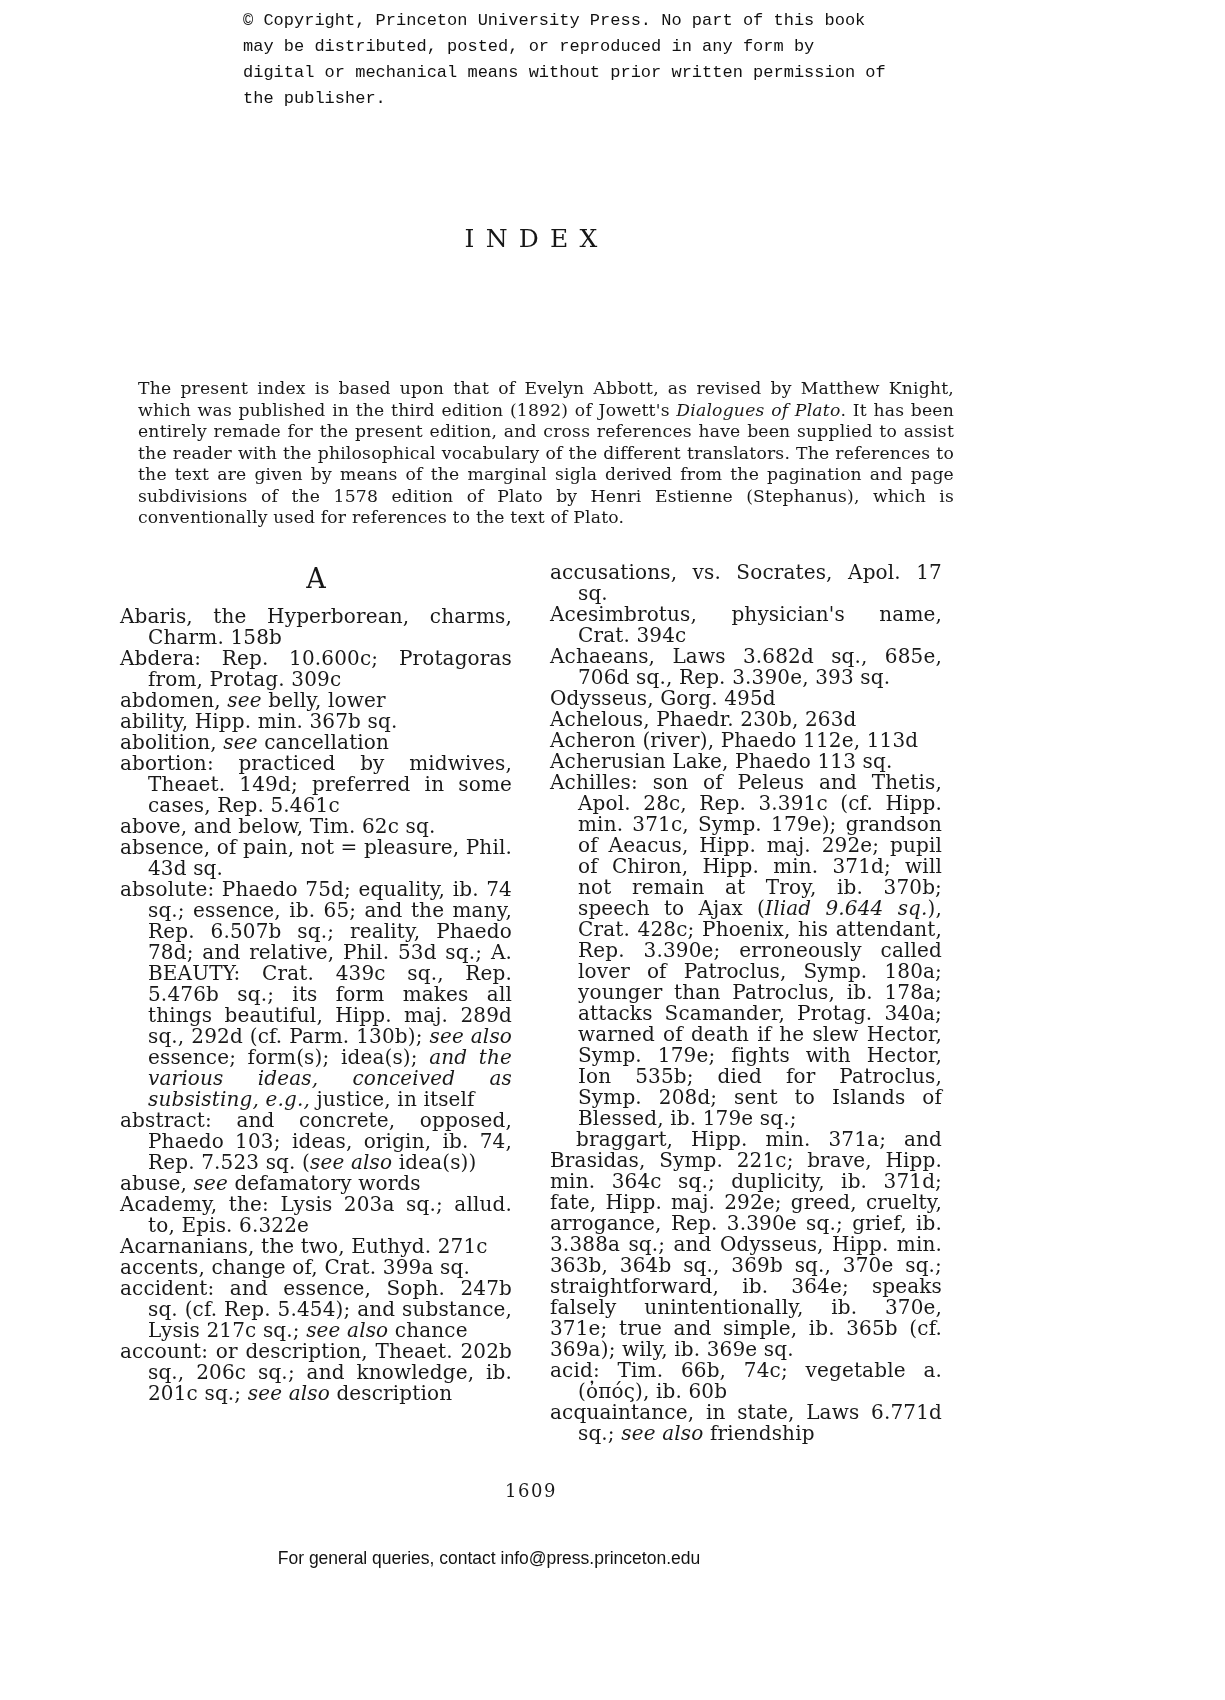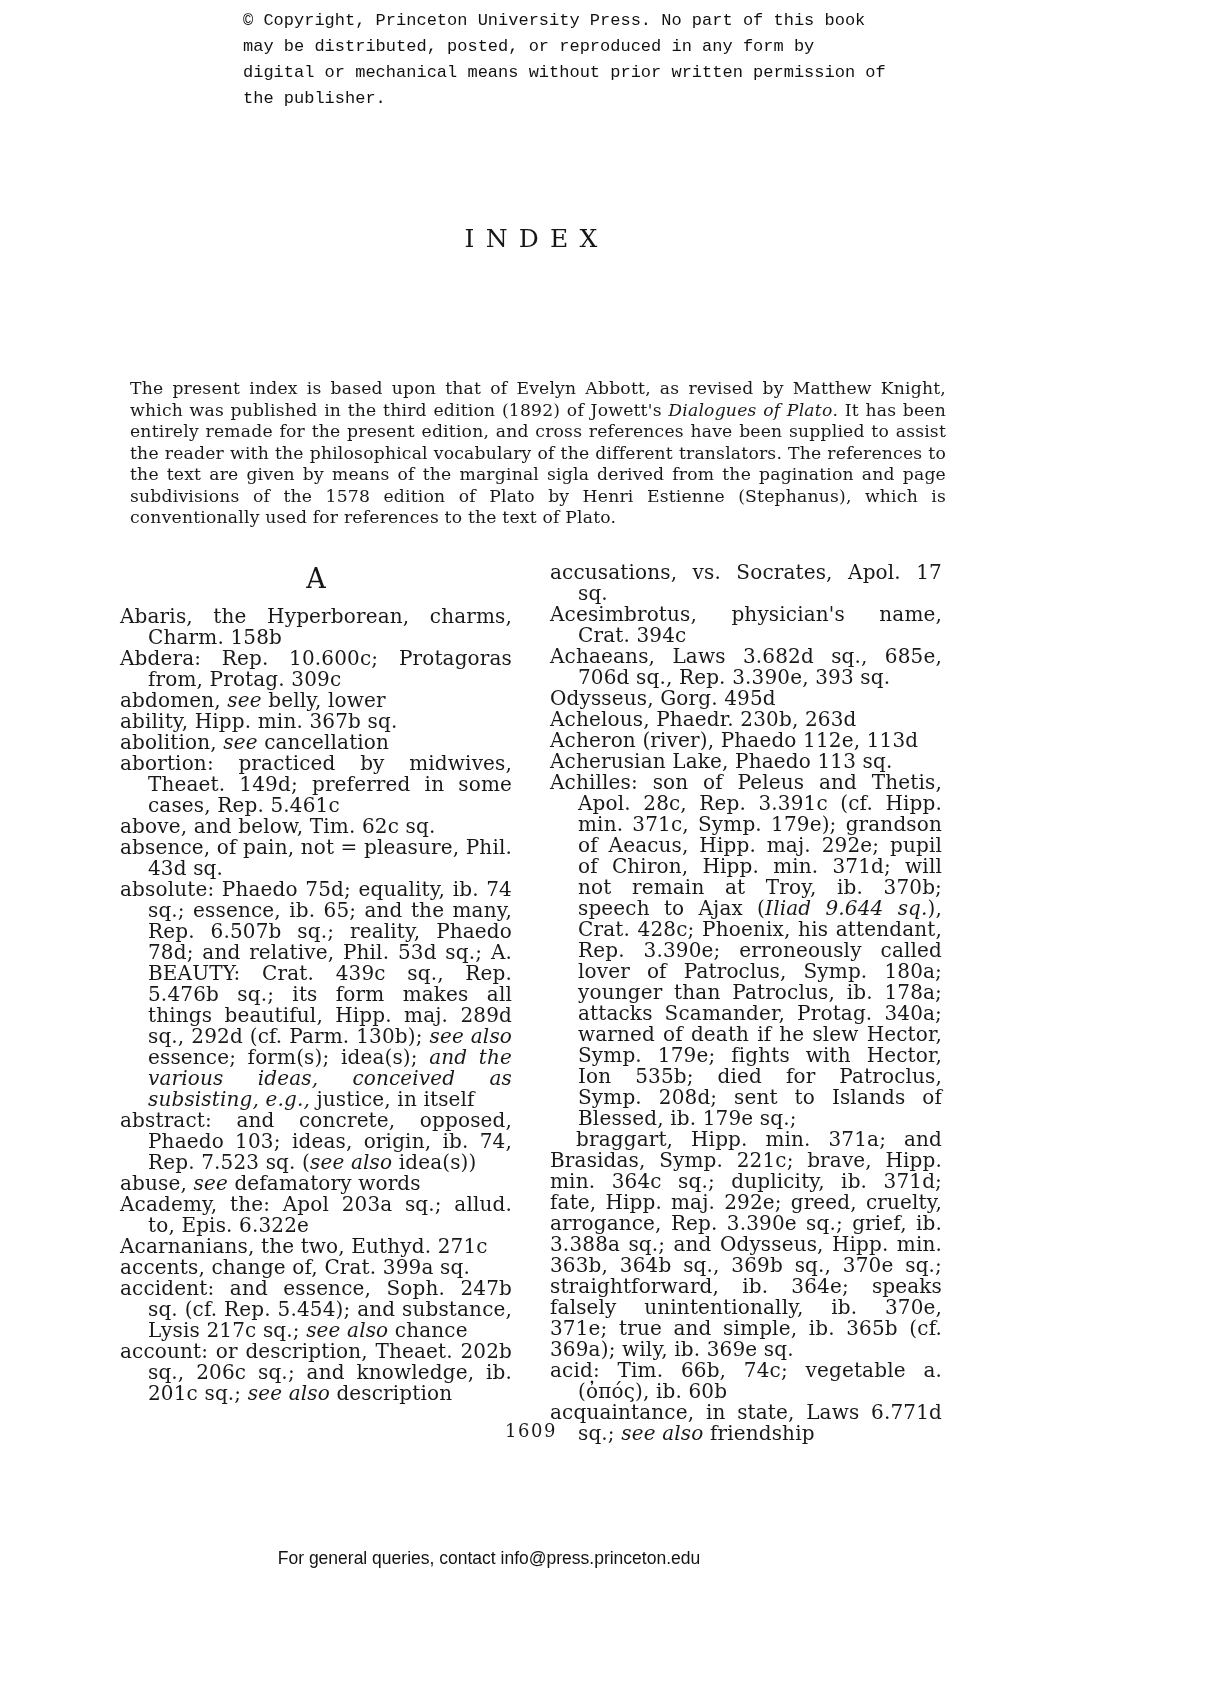--- a/index.html
+++ b/index.html
@@ -40,21 +40,21 @@
     font-size: 25px;
     font-weight: 400;
     letter-spacing: 0.45em;
     text-indent: 0.45em; 
     color: #161616;
   }
 
   .intro {
     position: absolute;
     top: 378px;
-    left: 10px;
+    left: 18px;
     width: 816px;
     font-size: 17.2px;
     line-height: 21.5px;
     text-align: justify;
     letter-spacing: 0.2px;
     color: #191919;
   }
 
   .columns {
     position: absolute;
@@ -83,21 +83,21 @@
     letter-spacing: 0.15px;
     color: #191919;
   }
   .entry.indent {
     padding-left: 0;
     text-indent: 26px;
   }
 
   .page-number {
     position: absolute;
-    top: 1420px;
+    top: 1480px;
     left: 0;
     width: 100%;
     text-align: center;
     font-size: 18px;
     letter-spacing: 1.5px;
     color: #191919;
   }
 
   .footer {
     position: absolute;
@@ -131,21 +131,21 @@
             <div class="entry">Abdera: Rep. 10.600c; Protagoras from, Protag. 309c</div>
             <div class="entry">abdomen, <i>see</i> belly, lower</div>
             <div class="entry">ability, Hipp. min. 367b sq.</div>
             <div class="entry">abolition, <i>see</i> cancellation</div>
             <div class="entry">abortion: practiced by midwives, Theaet. 149d; preferred in some cases, Rep. 5.461c</div>
             <div class="entry">above, and below, Tim. 62c sq.</div>
             <div class="entry">absence, of pain, not = pleasure, Phil. 43d sq.</div>
             <div class="entry">absolute: Phaedo 75d; equality, ib. 74 sq.; essence, ib. 65; and the many, Rep. 6.507b sq.; reality, Phaedo 78d; and relative, Phil. 53d sq.; A. BEAUTY: Crat. 439c sq., Rep. 5.476b sq.; its form makes all things beautiful, Hipp. maj. 289d sq., 292d (cf. Parm. 130b); <i>see also</i> essence; form(s); idea(s); <i>and the various ideas, conceived as subsisting, e.g.,</i> justice, in itself</div>
             <div class="entry">abstract: and concrete, opposed, Phaedo 103; ideas, origin, ib. 74, Rep. 7.523 sq. (<i>see also</i> idea(s))</div>
             <div class="entry">abuse, <i>see</i> defamatory words</div>
-            <div class="entry">Academy, the: Apol 203a sq.; allud. to, Epis. 6.322e</div>
+            <div class="entry">Academy, the: Lysis 203a sq.; allud. to, Epis. 6.322e</div>
             <div class="entry">Acarnanians, the two, Euthyd. 271c</div>
             <div class="entry">accents, change of, Crat. 399a sq.</div>
             <div class="entry">accident: and essence, Soph. 247b sq. (cf. Rep. 5.454); and substance, Lysis 217c sq.; <i>see also</i> chance</div>
             <div class="entry">account: or description, Theaet. 202b sq., 206c sq.; and knowledge, ib. 201c sq.; <i>see also</i> description</div>
           </div>
       </div>
       <div class="col">
         <div class="entries" id="col-right">
             <div class="entry">accusations, vs. Socrates, Apol. 17 sq.</div>
             <div class="entry">Acesimbrotus, physician's name, Crat. 394c</div>

